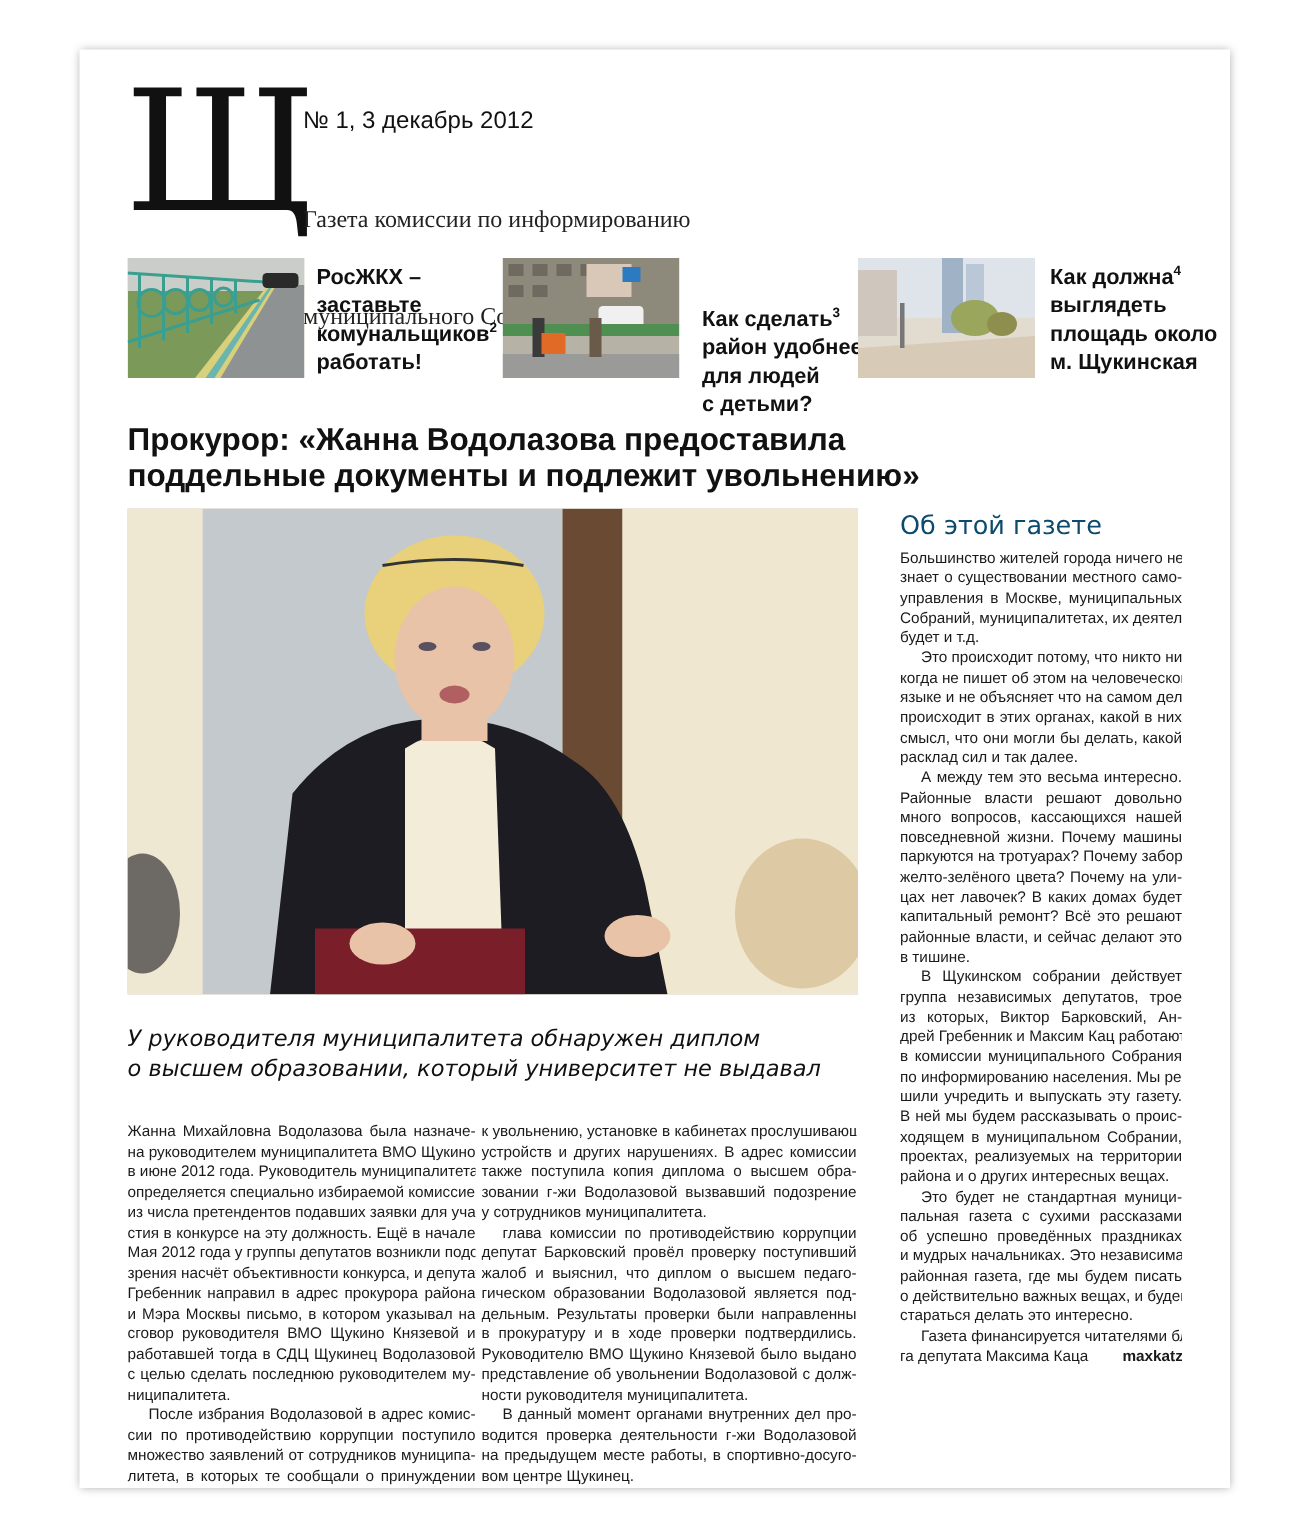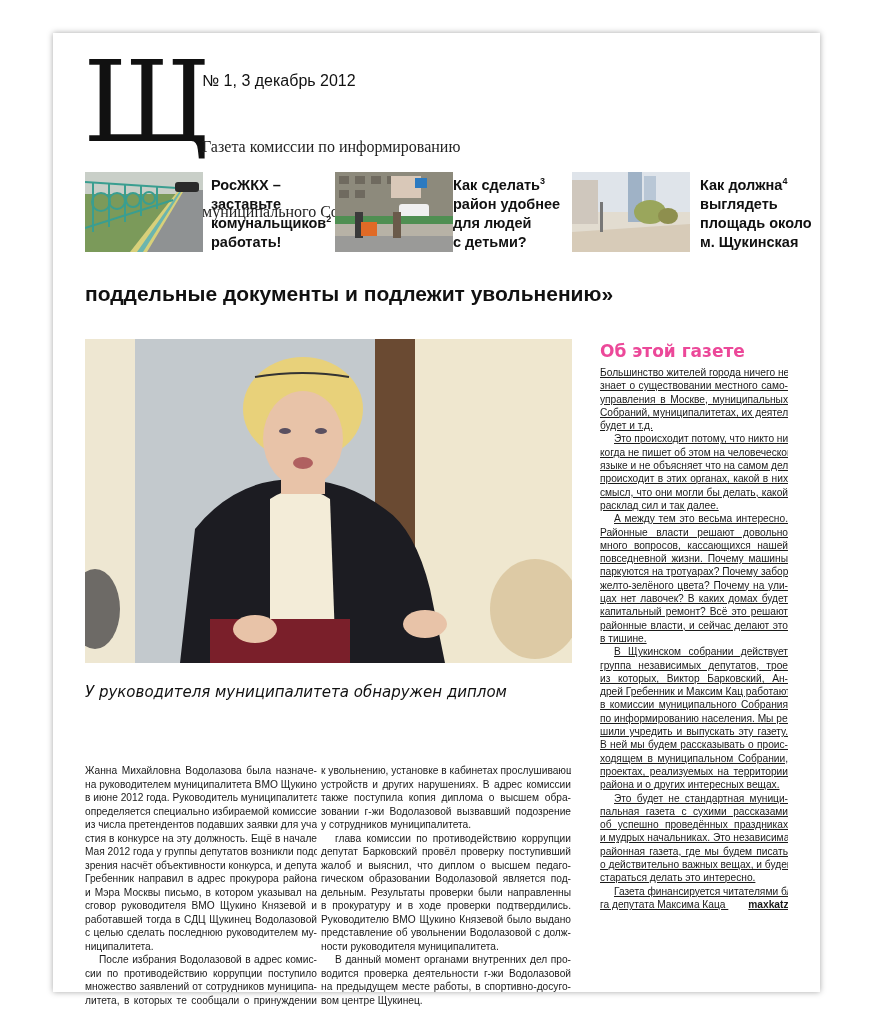--- a/index.html
+++ b/index.html
@@ -24,57 +24,57 @@
 
   
   .teaser { position: absolute; top: 172px; height: 80px; }
   .teaser .thumb { position: absolute; left: 0; top: 0; width: 118px; height: 80px; overflow: hidden; }
   .teaser .ttl {
     position: absolute; top: 4px; font-family: "Liberation Sans", sans-serif; font-weight: bold;
     font-size: 14.5px; line-height: 19px; color: #111; white-space: nowrap;
   }
   .teaser .ttl sup { font-size: 9px; line-height: 0; }
   .t1 { left: 85px; } .t1 .ttl { left: 126px; }
-  .t2 { left: 335px; } .t2 .ttl { left: 118px; }
+  .t2 { left: 335px; } .t2 .ttl { left: 133px; margin-top: 28px; }
   .t3 { left: 572px; } .t3 .ttl { left: 128px; }
 
   
   .headline {
     position: absolute; left: 85px; top: 282px; width: 520px;
     font-family: "Liberation Sans", sans-serif; font-weight: bold; font-size: 21px; line-height: 24px; color: #111;
   }
   .headline div { white-space: nowrap; }
 
   .photo { position: absolute; left: 85px; top: 339px; width: 487px; height: 324px; overflow: hidden; background: #d9d3c2; }
 
   .subhead {
     position: absolute; left: 85px; top: 682px; width: 487px; 
     font-family: "DejaVu Sans", sans-serif; font-style: italic; font-size: 15px; line-height: 20px; color: #111;
   }
   .subhead div { white-space: nowrap; }
 
   .body-col {
-    position: absolute; top: 764px; width: 232px;
+    position: absolute; top: 748px; width: 232px;
     font-family: "Liberation Sans", sans-serif; font-size: 10.2px; line-height: 13.5px; color: #1a1a1a;
   }
   .body-col .ln { white-space: nowrap; text-align: justify; text-align-last: justify; height: 13.5px; overflow: hidden; }
   .body-col .ln.last { text-align-last: left; }
   .body-col .ln.ind { padding-left: 14px; }
   .c1 { left: 85px; }
   .c2 { left: 321px; width: 250px; }
 
   .side-title {
     position: absolute; left: 600px; top: 340px;
-    font-family: "DejaVu Sans", sans-serif; font-weight: bold; font-size: 17px; line-height: 22px; color: #ec4899;
+    font-family: "DejaVu Sans", sans-serif; font-weight: normal; font-size: 17px; line-height: 22px; color: #0c4a6e;
   }
   .side {
     position: absolute; left: 600px; top: 366px; width: 188px;
     font-family: "Liberation Sans", sans-serif; font-size: 10.2px; line-height: 13.3px; color: #1a1a1a;
   }
-  .side .ln { white-space: nowrap; text-align: justify; text-align-last: justify; height: 13.3px; overflow: hidden; text-decoration: underline; }
+  .side .ln { white-space: nowrap; text-align: justify; text-align-last: justify; height: 13.3px; overflow: hidden; }
   .side .ln.last { text-align-last: left; }
   .side .ln.ind { padding-left: 14px; }
   .side b { font-weight: bold; margin-left: 20px; }
 </style>
 </head>
 <body>
 
 <div class="sheet"></div>
 
 <div class="logo">Щ</div>
@@ -163,20 +163,21 @@
   </div>
   <div class="ttl">
     <div><span>Как должна</span><sup>4</sup></div>
     <div>выглядеть</div>
     <div>площадь около</div>
     <div>м. Щукинская</div>
   </div>
 </div>
 
 <div class="headline">
+  <div>Прокурор: «Жанна Водолазова предоставила</div>
   <div>поддельные документы и подлежит увольнению»</div>
 </div>
 
 <div class="photo">
   <svg width="487" height="324" viewBox="0 0 487 324">
     <rect width="487" height="324" fill="#e9e3cf"></rect>
     <rect x="50" y="0" width="240" height="324" fill="#c3c9cd"></rect>
     <rect x="0" y="0" width="50" height="324" fill="#eee7d2"></rect>
     <rect x="290" y="0" width="40" height="240" fill="#6a4a32"></rect>
     <rect x="330" y="0" width="157" height="324" fill="#efe7cf"></rect>
@@ -192,20 +193,21 @@
     <ellipse cx="236" cy="92" rx="6" ry="3" fill="#5a5060"></ellipse>
     <path d="M170,38 Q218,30 264,38" stroke="#333" stroke-width="2" fill="none"></path>
     <rect x="125" y="280" width="140" height="44" fill="#7a1f2a"></rect>
     <ellipse cx="170" cy="290" rx="22" ry="14" fill="#e8c3a8"></ellipse>
     <ellipse cx="340" cy="285" rx="22" ry="14" fill="#e8c3a8"></ellipse>
   </svg>
 </div>
 
 <div class="subhead">
   <div>У руководителя муниципалитета обнаружен диплом</div>
+  <div>о высшем образовании, который университет не выдавал</div>
 </div>
 
 <div class="body-col c1" id="col1">
     <div class="ln"><span>Жанна Михайловна Водолазова была назначе-</span></div>
     <div class="ln"><span>на руководителем муниципалитета ВМО Щукино</span></div>
     <div class="ln"><span>в июне 2012 года. Руководитель муниципалитета</span></div>
     <div class="ln"><span>определяется специально избираемой комиссией</span></div>
     <div class="ln"><span>из числа претендентов подавших заявки для уча-</span></div>
     <div class="ln"><span>стия в конкурсе на эту должность. Ещё в начале</span></div>
     <div class="ln"><span>Мая 2012 года у группы депутатов возникли подо-</span></div>

